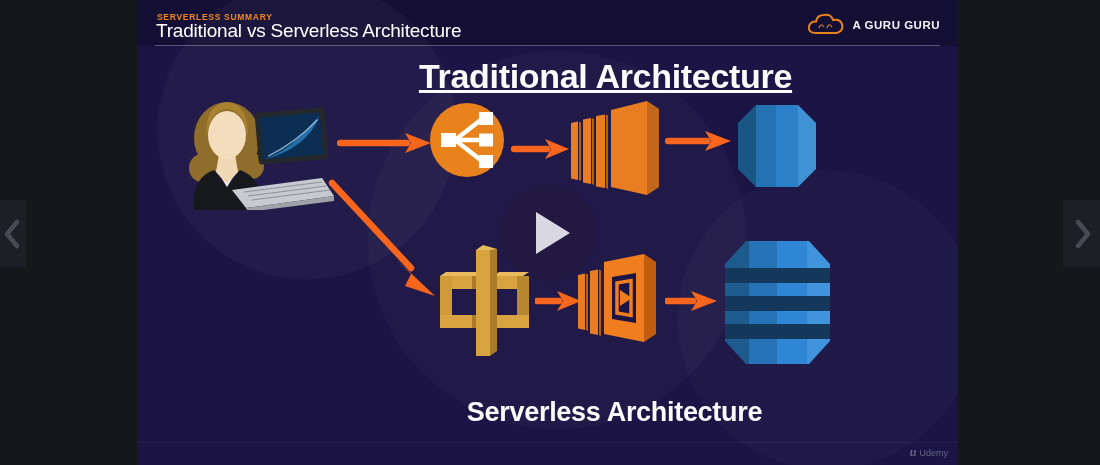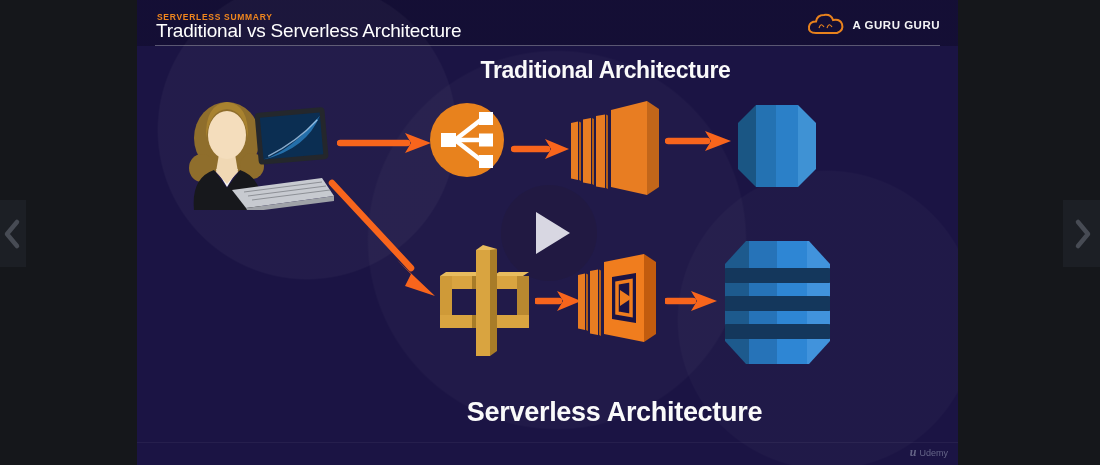--- a/index.html
+++ b/index.html
@@ -21,21 +21,21 @@
       linear-gradient(180deg, rgba(4,2,18,0.30) 0px, rgba(4,2,18,0.30) 46px, transparent 46px);
   }
 
   .eyebrow { position:absolute; left:20px; top:12px; font-size:8.5px; font-weight:bold; letter-spacing:0.7px; color:#f0861e; }
   .slide-title { position:absolute; left:19px; top:20px; font-size:19px; font-weight:normal; letter-spacing:-0.2px; color:#ffffff; }
   .divider { position:absolute; left:18px; right:18px; top:45px; height:1px; background:rgba(255,255,255,0.30); }
 
   .brand { position:absolute; right:18px; top:12px; display:flex; align-items:center; gap:7px; }
   .brand-text { font-size:11.5px; font-weight:bold; letter-spacing:0.5px; color:#f4f4f6; }
 
-  .h-trad { position:absolute; left:58px; width:100%; top:57px; text-align:center; font-size:23px; font-weight:bold; color:#fafafa; letter-spacing:-0.3px; }
+  .h-trad { position:absolute; left:58px; width:100%; top:57px; text-align:center; font-size:34px; font-weight:bold; color:#fafafa; letter-spacing:-0.3px;text-decoration:underline; }
   .h-serv { position:absolute; left:67px; width:100%; top:397px; text-align:center; font-size:27px; font-weight:bold; color:#fafafa; letter-spacing:-0.3px; }
 
   .node { position:absolute; }
   .arrow { position:absolute; }
   .arrow svg line { stroke:#f8651c; stroke-width:6.5; stroke-linecap:round; }
   .arrow svg polygon { fill:#f8651c; }
 
   .play-btn { position:absolute; left:364px; top:185px; width:96px; height:96px; border-radius:50%;
     background:rgba(33,26,66,0.93); display:flex; align-items:center; justify-content:center; cursor:pointer; }
   .play-btn svg { margin-left:8px; }

